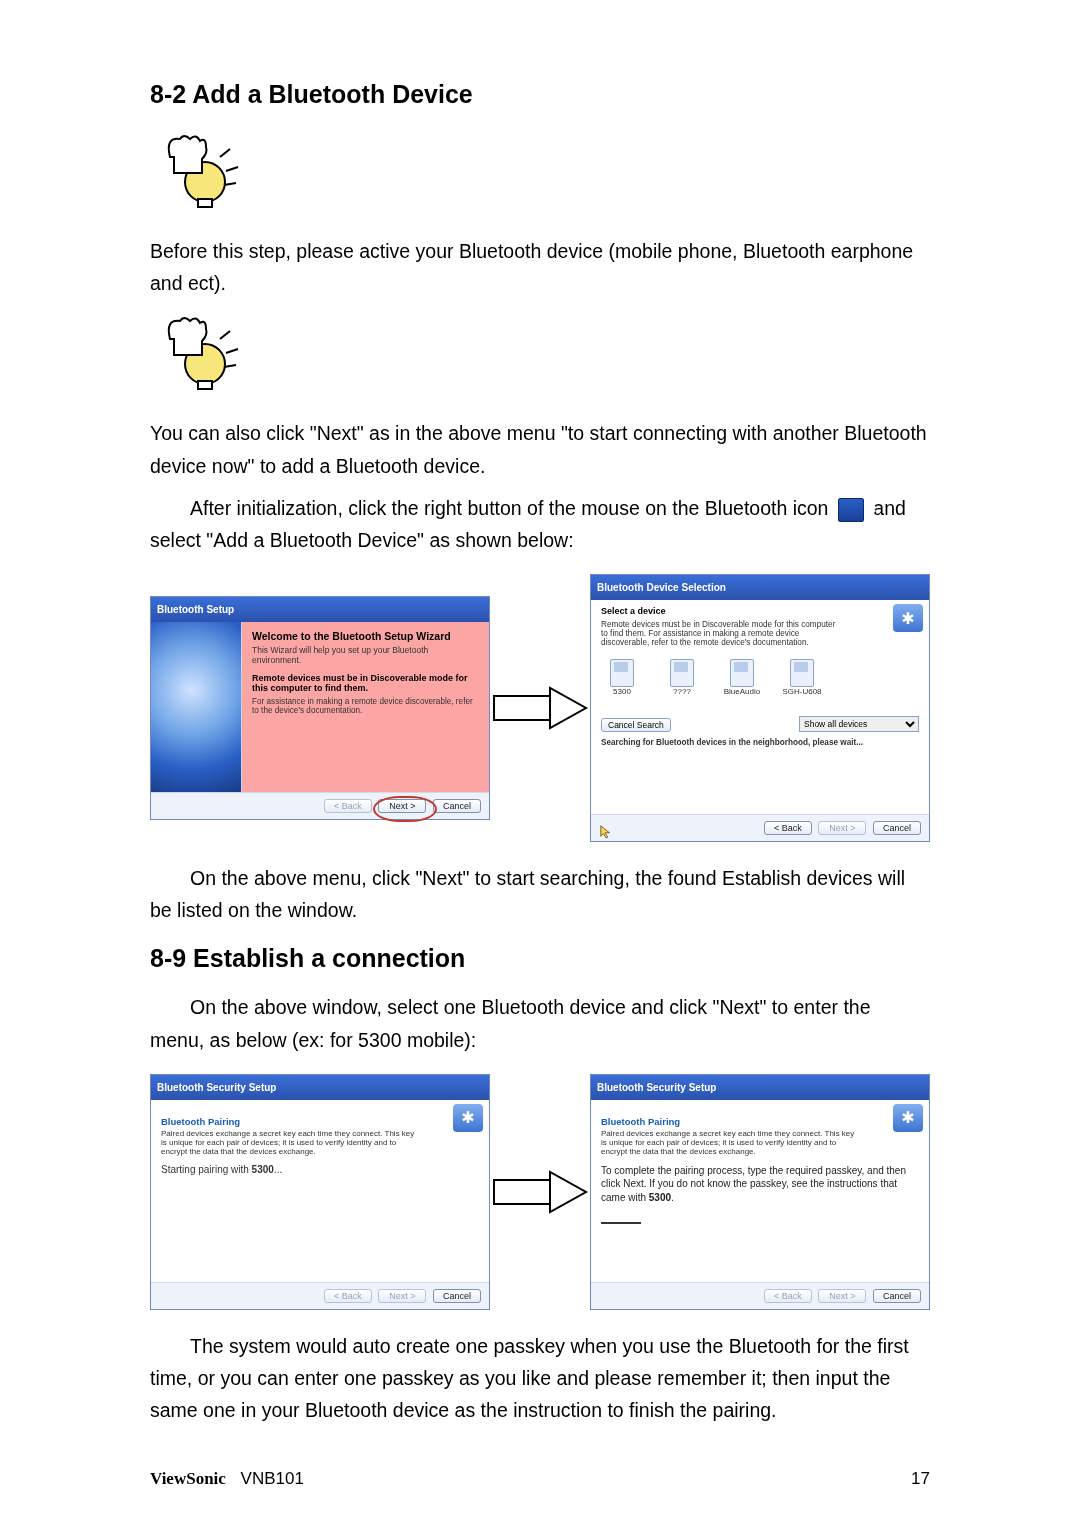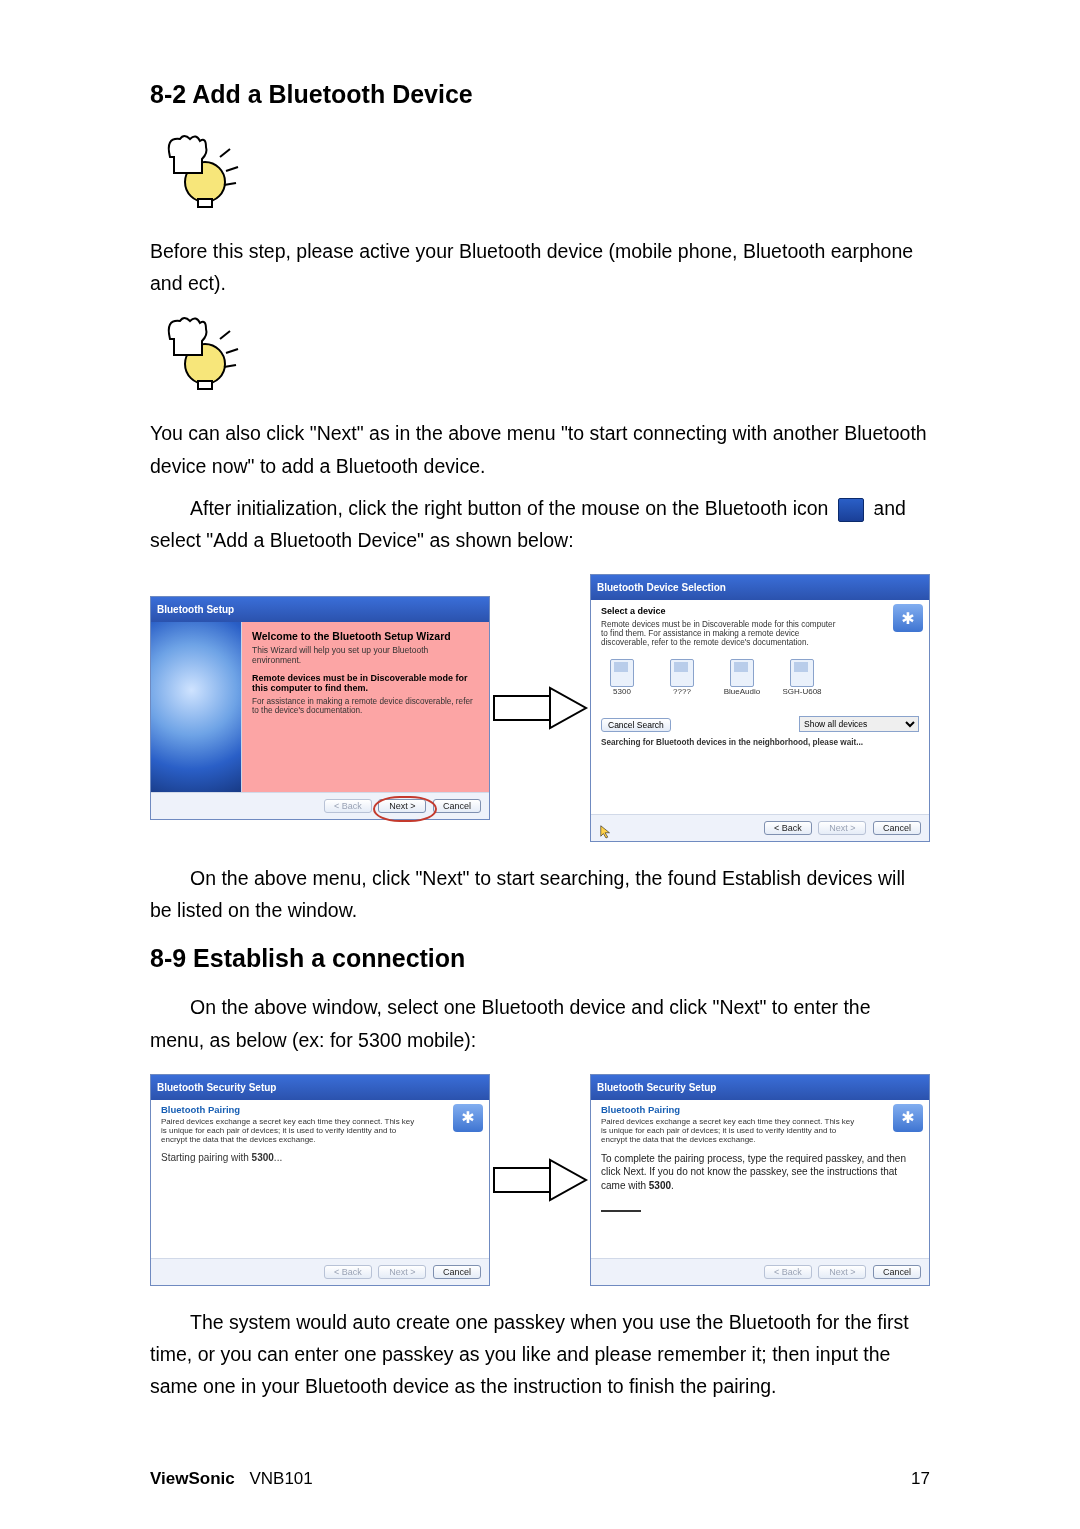--- a/index.html
+++ b/index.html
@@ -188,40 +188,40 @@
   .device .dico::after{
     content:"";position:absolute;left:3px;top:2px;width:14px;height:10px;
     background:#b9cdea;
   }
   select.showall{
     font-size:8.5px;width:120px;height:16px;
     border:1px solid #8aa3cc;
   }
   .status-line{font-size:8.2px;color:#333;margin-top:6px;font-weight:bold;}
   .pair-body {
-    padding: 4px 10px;
+    padding: 16px 10px;
     min-height: 150px;
     background:#fff;
     position:relative;
   }
   .pair-title{color:#185fb4;font-weight:bold;font-size:9.5px;}
   .pair-sub{font-size:8px;color:#333;margin:2px 0 8px 0;}
   .pair-start{font-size:10px;color:#333;margin-top:4px;}
   .pair-complete{
     font-size:10px;color:#222;line-height:1.35;margin-top:4px;
   }
   .footer {
     position: absolute;
     bottom: 40px;
     left: 90px;
     right: 90px;
     display:flex;justify-content:space-between;
     font-size: 17px;
   }
-  .footer .brand{font-weight:bold;}
+  .footer .brand{font-weight:bold;font-family:Liberation Serif, serif;}
   .footer .model{font-weight:normal;margin-left:10px;}
   .cancel-search{
     font-size:8.5px;
     border:1px solid #8aa3cc;
     background:linear-gradient(#fff,#e5ecf7);
     padding:1px 6px;border-radius:3px;
   }
   .sel-row{display:flex;justify-content:space-between;align-items:flex-end;margin-top:10px;}
   .cursor{
     display:inline-block;width:14px;height:16px;vertical-align:middle;

